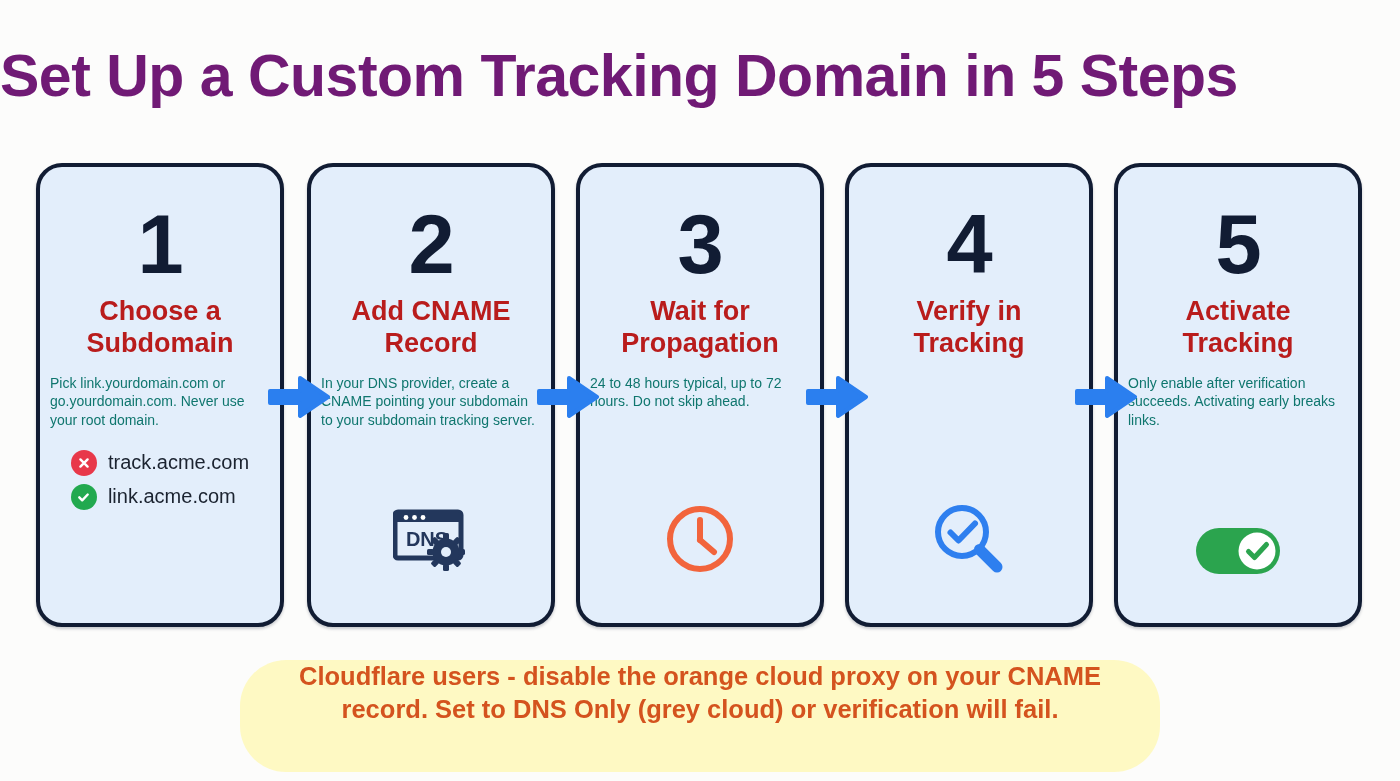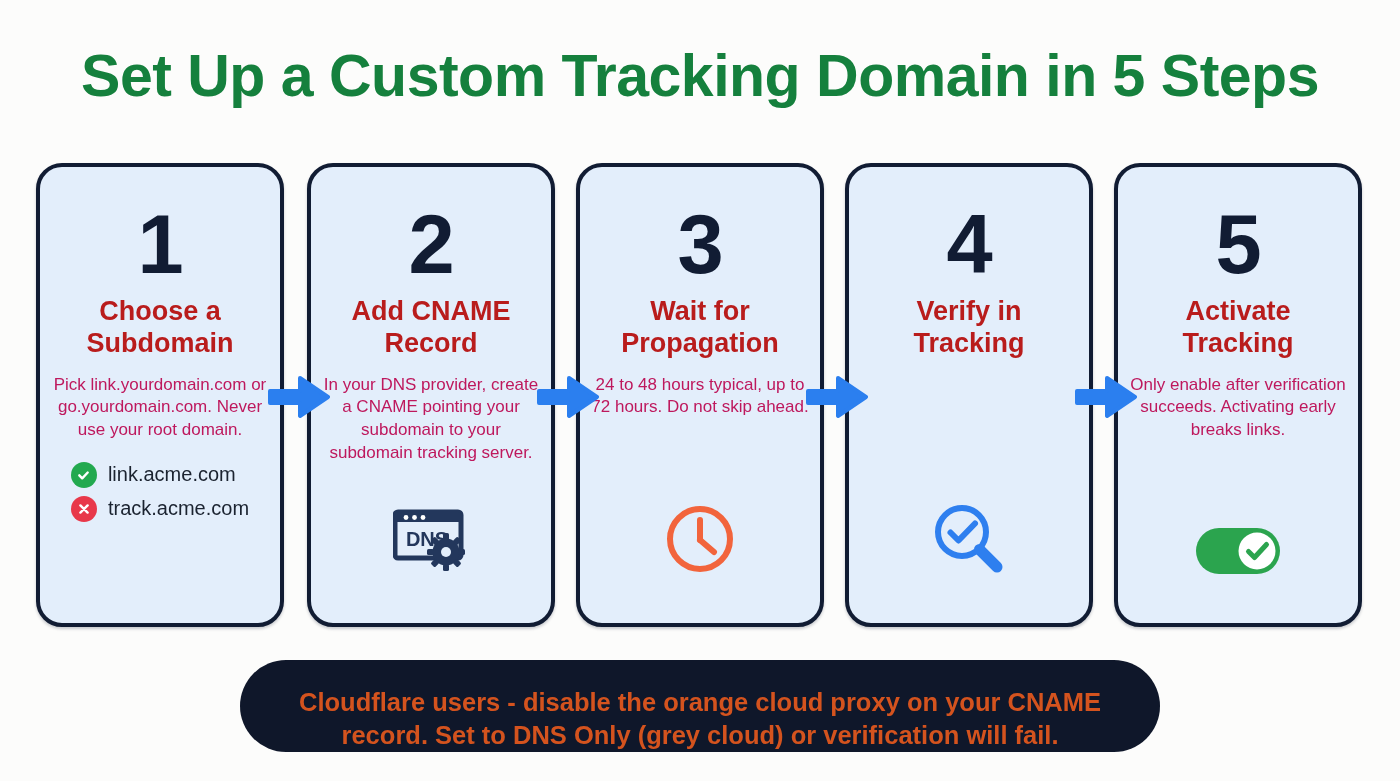--- a/index.html
+++ b/index.html
@@ -14,24 +14,24 @@
     overflow: hidden;
     position: relative;
   }
 
   
   .page-title {
     position: absolute;
     top: 44px;
     left: 0;
     width: 1400px;
-    text-align: center;
+    text-align: left;
     font-size: 59px;
     font-weight: bold;
-    color: #15803d;
+    color: #701a75;
     letter-spacing: -0.5px;
     line-height: 1.1;
   }
 
   
   .steps-row {
     position: absolute;
     top: 163px;
     left: 36px;
     width: 1328px;
@@ -73,23 +73,23 @@
     font-size: 27px;
     font-weight: bold;
     color: #b91c1c;
     text-align: center;
     line-height: 1.18;
     margin-bottom: 14px;
     max-width: 220px;
   }
 
   .step-body {
-    font-size: 17px;
-    color: #be185d;
-    text-align: center;
+    font-size: 14px;
+    color: #0f766e;
+    text-align: left;
     line-height: 1.33;
     max-width: 228px;
   }
 
   
   .examples {
     margin-top: 20px;
     display: flex;
     flex-direction: column;
     gap: 8px;
@@ -141,26 +141,26 @@
   .arrow.a2 { left: 501px; }
   .arrow.a3 { left: 770px; }
   .arrow.a4 { left: 1039px; }
 
   
   .banner {
     position: absolute;
     left: 240px;
     top: 660px;
     width: 920px;
-    height: 92px;
+    height: 112px;
     box-sizing: border-box;
-    background: #0f172a;
+    background: #fef9c3;
     border-radius: 46px;
     display: flex;
-    align-items: flex-end;
+    align-items: flex-start;
     justify-content: center;
     padding: 0 40px;
   }
   .banner-text {
     font-size: 25.5px;
     font-weight: bold;
     color: #d4531e;
     text-align: center;
     line-height: 1.3;
   }
@@ -170,35 +170,35 @@
 
 <div class="page-title">Set Up a Custom Tracking Domain in 5 Steps</div>
 
 <div class="steps-row">
 
   <div class="step-card c1">
     <div class="step-number">1</div>
     <div class="step-heading">Choose a Subdomain</div>
     <div class="step-body">Pick link.yourdomain.com or go.yourdomain.com. Never use your root domain.</div>
     <div class="examples">
+      <div class="example-row">
+        <span class="badge bad">
+          <svg width="16" height="16" viewBox="0 0 16 16">
+              <path d="M4.4 4.4l7.2 7.2M11.6 4.4l-7.2 7.2" fill="none" stroke="#ffffff" stroke-width="2.4" stroke-linecap="round"></path>
+            </svg>
+        </span>
+        <span class="example-text">track.acme.com</span>
+      </div>
       <div class="example-row">
         <span class="badge good">
           <svg width="16" height="16" viewBox="0 0 16 16">
               <path d="M3.3 8.3l2.9 3 5.5-5.8" fill="none" stroke="#ffffff" stroke-width="2.4" stroke-linecap="round" stroke-linejoin="round"></path>
             </svg>
         </span>
         <span class="example-text">link.acme.com</span>
-      </div>
-      <div class="example-row">
-        <span class="badge bad">
-          <svg width="16" height="16" viewBox="0 0 16 16">
-              <path d="M4.4 4.4l7.2 7.2M11.6 4.4l-7.2 7.2" fill="none" stroke="#ffffff" stroke-width="2.4" stroke-linecap="round"></path>
-            </svg>
-        </span>
-        <span class="example-text">track.acme.com</span>
       </div>
     </div>
   </div>
 
   <div class="step-card c2">
     <div class="step-number">2</div>
     <div class="step-heading">Add CNAME Record</div>
     <div class="step-body">In your DNS provider, create a CNAME pointing your subdomain to your subdomain tracking server.</div>
     <div class="icon-slot">
       <svg width="76" height="70" viewBox="0 0 76 70">

